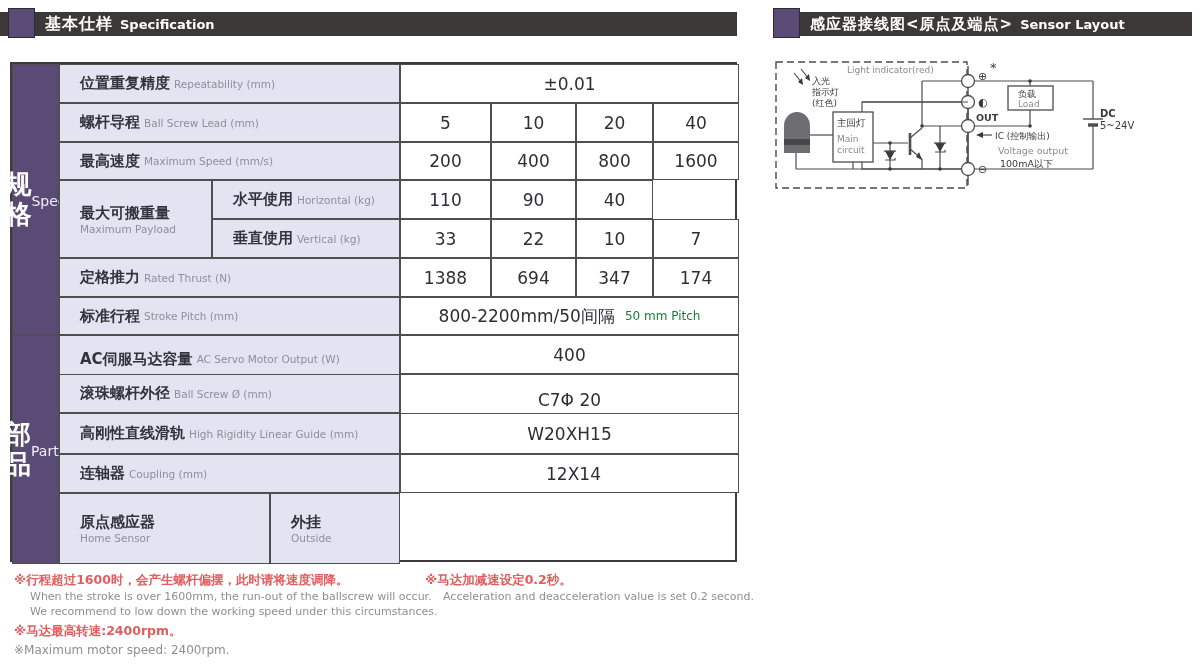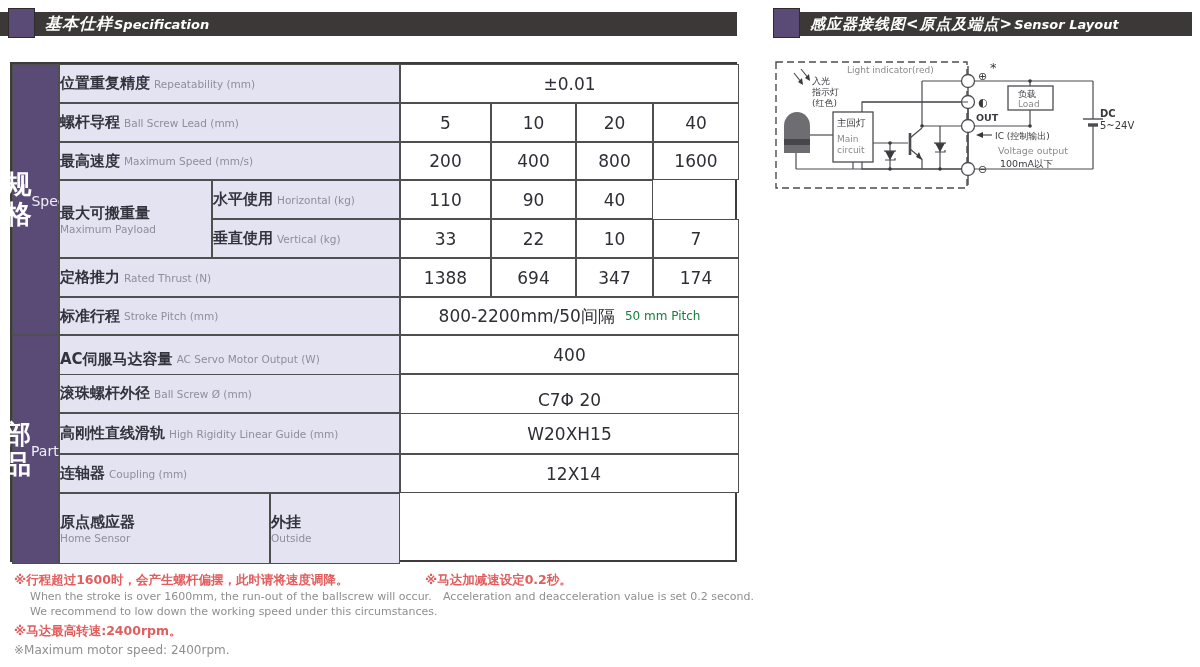--- a/index.html
+++ b/index.html
@@ -4,30 +4,30 @@
 <style>
   html,body{margin:0;padding:0;}
   body{
     width:1200px;height:667px;position:relative;background:#ffffff;
     font-family:"DejaVu Sans","Liberation Sans",sans-serif;
     color:#33333d;overflow:hidden;
   }
   .abs{position:absolute;box-sizing:border-box;}
 
   
-  .hbar{background:#3c3838;color:#fff;display:flex;align-items:center;font-style:italic;}
+  .hbar{background:#3c3838;color:#fff;display:flex;align-items:center;}
   .hbar .cn{font-size:16px;font-weight:bold;letter-spacing:1px;}
-  .hbar .en{font-size:13px;font-weight:bold;margin-left:1px;}
+  .hbar .en{font-size:13px;font-weight:bold;margin-left:7px;}
   .hsq{background:#594b76;border:1px solid #2f2b2c;}
 
   
   #spec-table{left:10px;top:62px;width:727px;height:500px;border:2px solid #3f3b3c;}
   .cell{position:absolute;box-sizing:border-box;border:1px solid #4f4f4f;
         display:flex;align-items:center;background:#e3e3f1;}
-  .lbl{padding-left:0;}
+  .lbl{padding-left:20px;}
   .lbl .cn{font-size:15px;font-weight:600;color:#33333d;white-space:nowrap;}
   .lbl .en{font-size:10.5px;color:#8f8f9b;margin-left:4px;white-space:nowrap;}
   .stack{flex-direction:column;align-items:flex-start;justify-content:center;}
   .stack .en{margin-left:0;}
   .val{background:#ffffff;justify-content:center;font-size:17px;color:#2e2e36;}
   .val .sub{font-size:12px;color:#15803d;margin-left:10px;}
   .side{background:#594b76;flex-direction:row;justify-content:center;color:#fff;}
   .side .vert{width:1.15em;font-size:26px;font-weight:bold;line-height:1.12;
               word-break:break-all;text-align:center;}
   .side .en{font-size:14px;margin-top:2px;color:#efeef5;}

